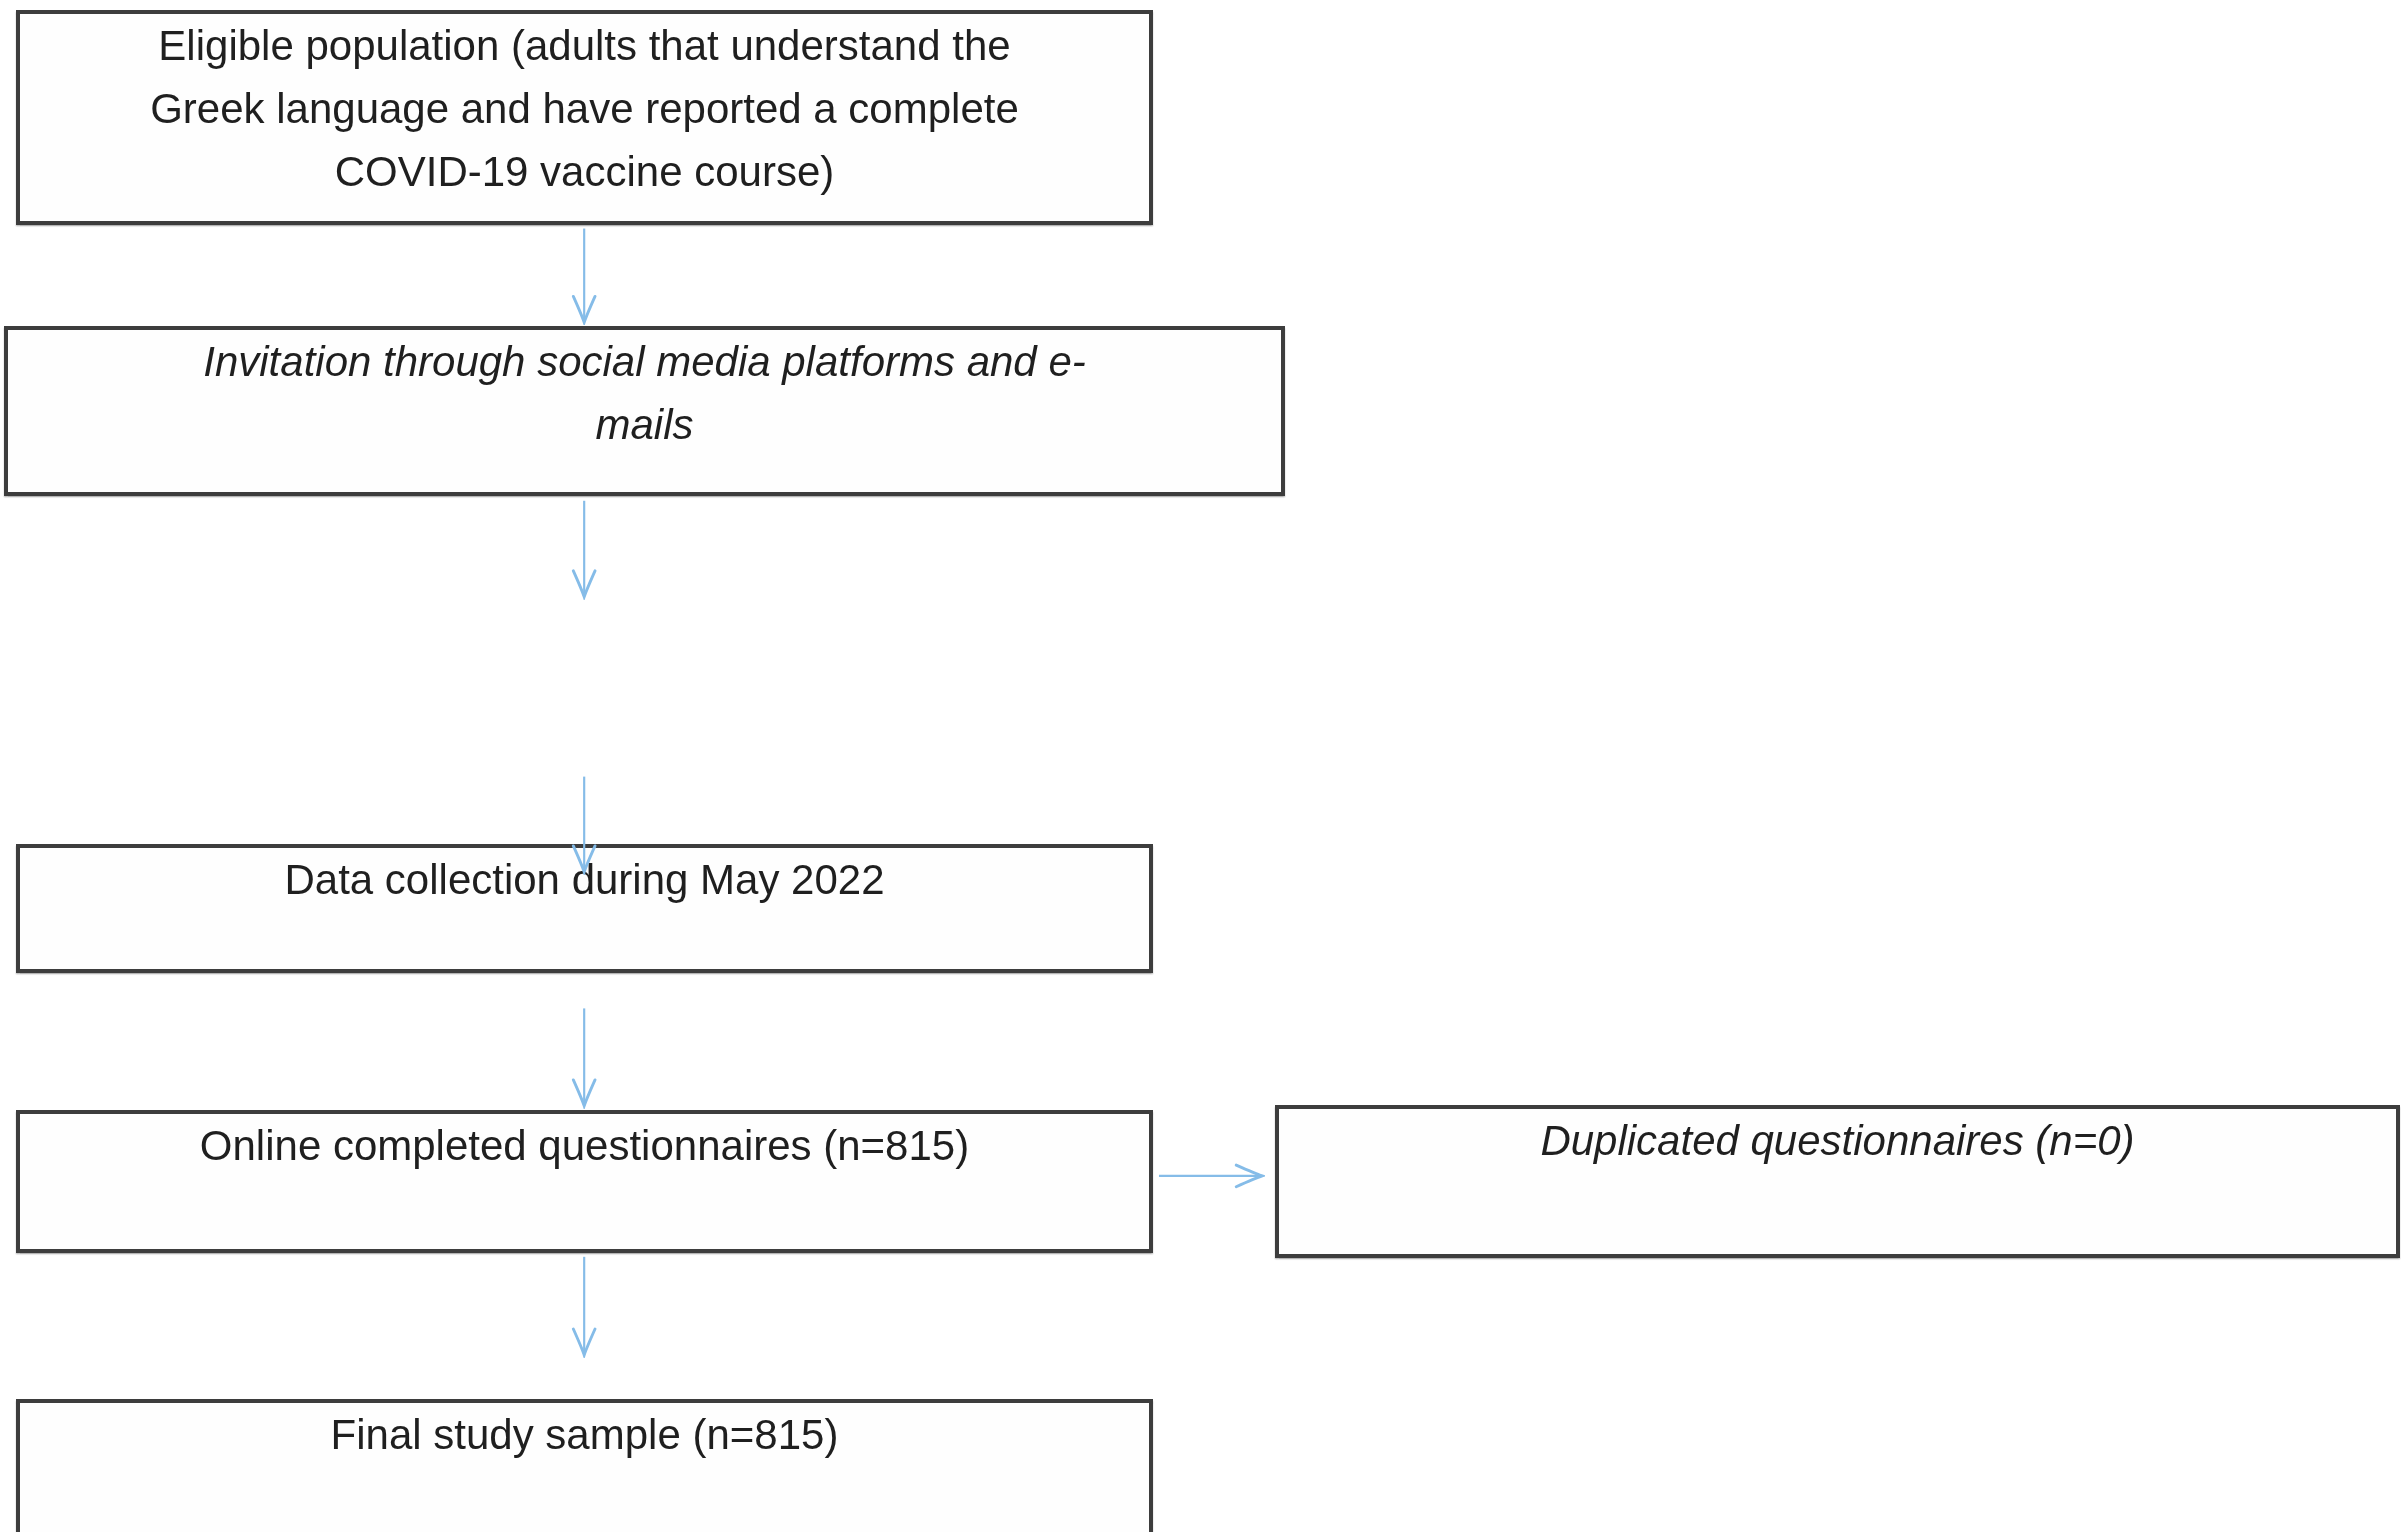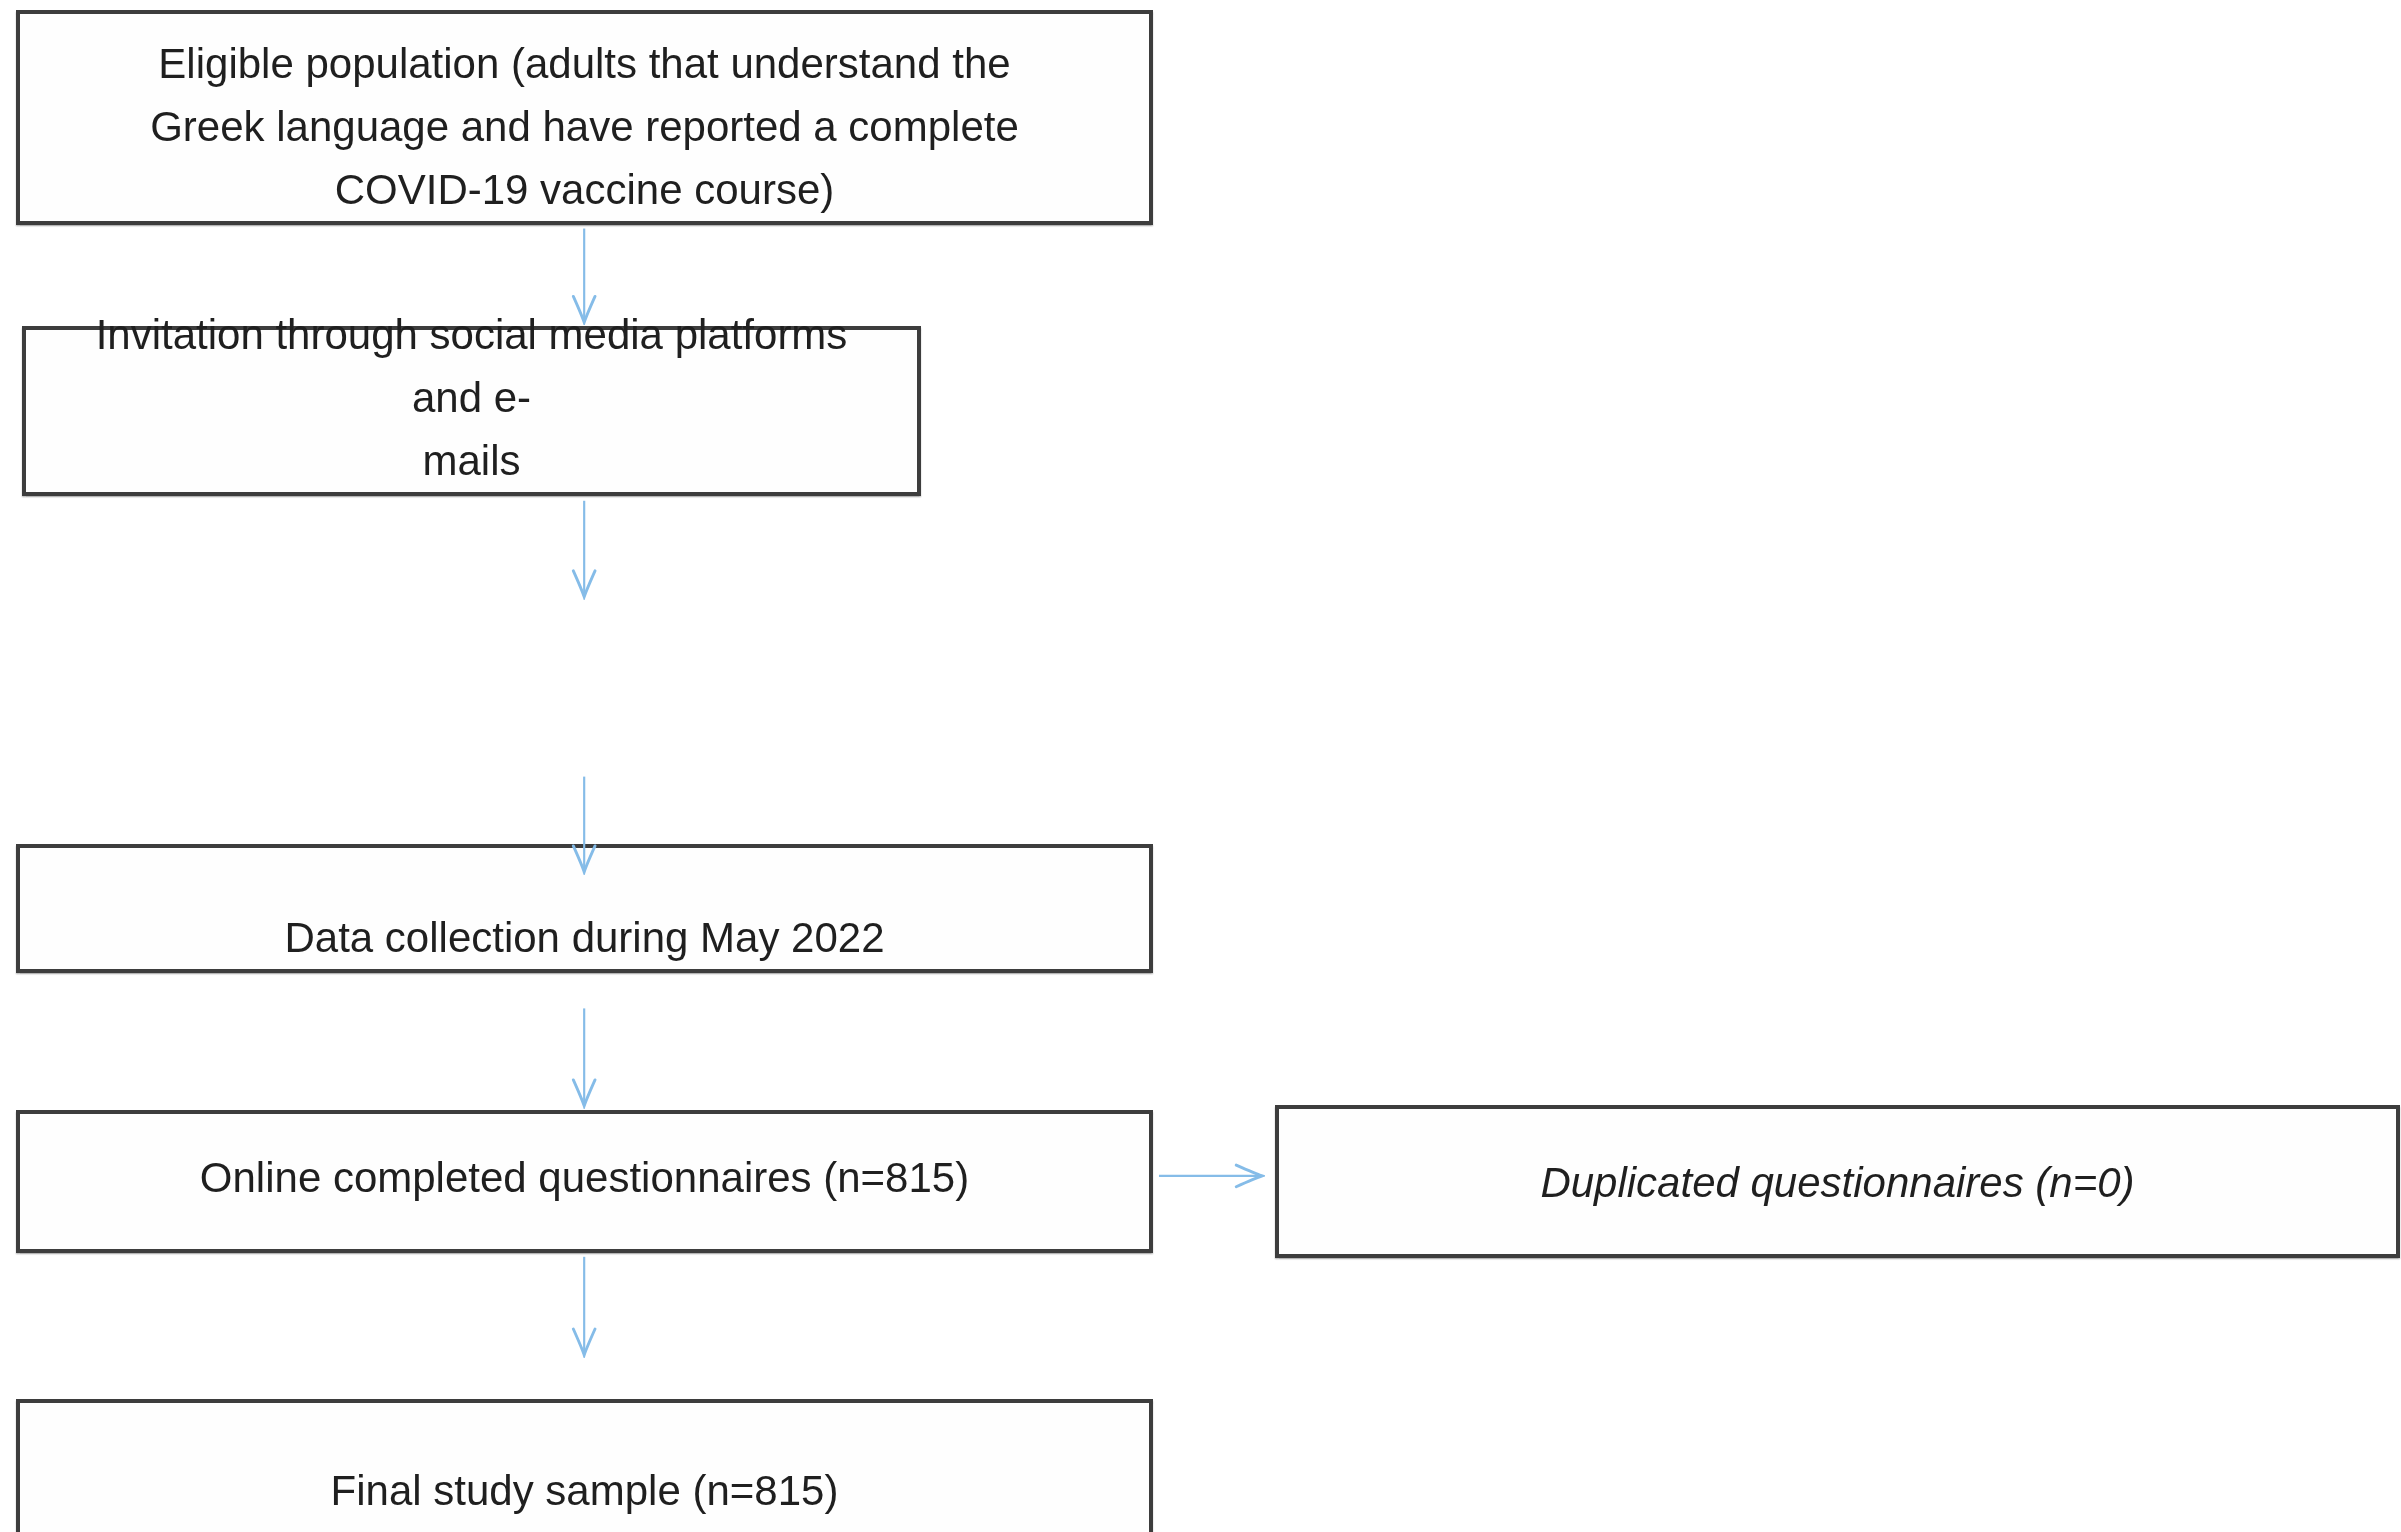--- a/index.html
+++ b/index.html
@@ -15,37 +15,37 @@
     font-family: "Liberation Sans", sans-serif;
     overflow: hidden;
   }
   .flow-box {
     position: absolute;
     box-sizing: border-box;
     background: #fefefe;
     border: 4.3px solid #3d3d3d;
     box-shadow: 0 2.2px 1.4px rgba(40,40,40,0.35);
     display: flex;
-    align-items: flex-end;
+    align-items: flex-start;
     justify-content: center;
     text-align: center;
   }
   .flow-box .label {
     white-space: pre-line;
     font-size: 42px;
     line-height: 1.5;
     color: #1f1f1f;
     padding: 0 40px;
   }
   
   .text-raised {
     padding-bottom: 40px;
   }
   #box-eligible      { left: 16px;   top: 10px;   width: 1137px; height: 215px; }
-  #box-invitation    { left: 22px;   top: 326px;  width: 899px; height: 170px; }
+  #box-invitation    { left: 4px;   top: 326px;  width: 1281px; height: 170px; font-style: italic; }
   #box-questionnaire { left: 16px;   top: 601px;  width: 1137px; height: 172px; }
   #box-collection    { left: 16px;   top: 844px; width: 1137px; height: 129px; }
   #box-completed     { left: 16px;   top: 1110px; width: 1137px; height: 143px; }
   #box-duplicated    { left: 1275px; top: 1105px; width: 1125px; height: 153px; font-style: italic; }
   #box-final         { left: 16px;   top: 1399px; width: 1137px; height: 167px; }
   #arrow-layer {
     position: absolute;
     left: 0; top: 0;
     width: 2401px;
     height: 1533px;

